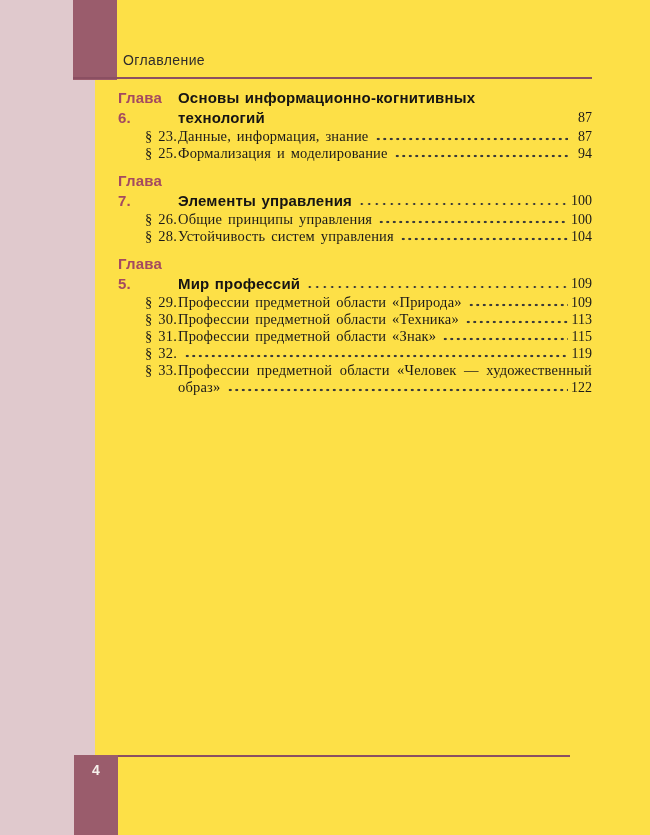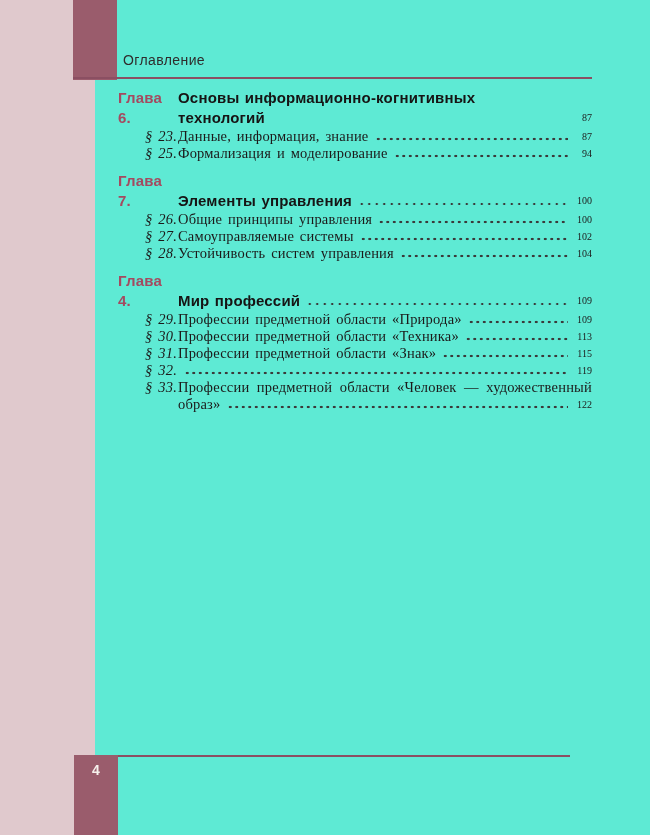--- a/index.html
+++ b/index.html
@@ -1,18 +1,18 @@
 <!DOCTYPE html>
 <html><head>
 <meta charset="utf-8">
 <style>
   html,body{margin:0;padding:0;background:#888;}
   .page{
     position:relative;width:650px;height:835px;overflow:hidden;
-    background:#5eead4;
+    background:#fde047;
     font-family:"Liberation Serif","DejaVu Serif",serif;
   }
   .pink-strip{position:absolute;left:0;top:0;width:95px;height:835px;background:#e0c9cd;}
   .tab-top{position:absolute;left:73px;top:0;width:44px;height:80px;background:#9a5c6c;}
   .rule-top{position:absolute;left:73px;top:77px;width:519px;height:2px;background:#8b4f62;}
   .running-head{
     position:absolute;left:123px;top:52px;
     font-family:"Liberation Sans",sans-serif;font-size:14px;color:#2f2c2c;letter-spacing:.4px;
   }
   .toc{position:absolute;left:118px;top:79px;width:474px;}
@@ -20,31 +20,31 @@
   .ch{
     margin-top:9px;line-height:20px;
     font-family:"Liberation Sans",sans-serif;font-weight:bold;font-size:15px;color:#161414;
     word-spacing:1px;letter-spacing:.2px;
   }
   .ch-label{flex:0 0 60px;color:#a44a60;}
   .sec{
     line-height:17px;font-size:14.5px;color:#1c1a1a;
     padding-left:27px;word-spacing:2px;letter-spacing:.2px;
   }
-  .s-num{flex:0 0 33px;font-style:italic;}
+  .s-num{flex:0 0 33px;}
   .dots{
     flex:1 1 auto;align-self:flex-end;height:4px;margin:0 2px 4px 6px;
     background-image:radial-gradient(circle,#3a3a3a 1.05px,transparent 1.55px);
     background-size:6.5px 4px;background-repeat:repeat-x;background-position:0 100%;
   }
   .ch .dots{margin-bottom:5px;background-size:7.5px 4px;}
   .pg{
     flex:0 0 auto;min-width:22px;text-align:right;
     font-family:"Liberation Serif","DejaVu Serif",serif;font-weight:normal;
-    font-size:10px;color:#1c1a1a;word-spacing:0;letter-spacing:0;
+    font-size:14px;color:#1c1a1a;word-spacing:0;letter-spacing:0;
   }
   .stretch{flex:1 1 auto;text-align:justify;text-align-last:justify;}
   .cont{padding-left:60px;}
   .rule-bottom{position:absolute;left:74px;top:755px;width:496px;height:2px;background:#8b4f62;}
   .tab-bottom{
     position:absolute;left:74px;top:755px;width:44px;height:80px;background:#9a5c6c;
     box-sizing:border-box;padding-top:7px;text-align:center;
     font-family:"Liberation Sans",sans-serif;font-weight:bold;font-size:14px;color:#f6f0ec;
   }
 </style>
@@ -84,34 +84,28 @@
       <span class="dots"></span>
       <span class="pg">100</span>
     </div>
     <div class="row sec">
       <span class="s-num">§ 26.</span>
       <span class="s-title">Общие принципы управления</span>
       <span class="dots"></span>
       <span class="pg">100</span>
     </div>
     <div class="row sec">
-      <span class="s-num">§ 27.</span>
-      <span class="s-title">Самоуправляемые системы</span>
-      <span class="dots"></span>
-      <span class="pg">102</span>
-    </div>
-    <div class="row sec">
       <span class="s-num">§ 28.</span>
       <span class="s-title">Устойчивость систем управления</span>
       <span class="dots"></span>
       <span class="pg">104</span>
     </div>
 
     <div class="row ch">
-      <span class="ch-label">Глава 4.</span>
+      <span class="ch-label">Глава 5.</span>
       <span class="ch-title">Мир профессий</span>
       <span class="dots"></span>
       <span class="pg">109</span>
     </div>
     <div class="row sec">
       <span class="s-num">§ 29.</span>
       <span class="s-title">Профессии предметной области «Природа»</span>
       <span class="dots"></span>
       <span class="pg">109</span>
     </div>

